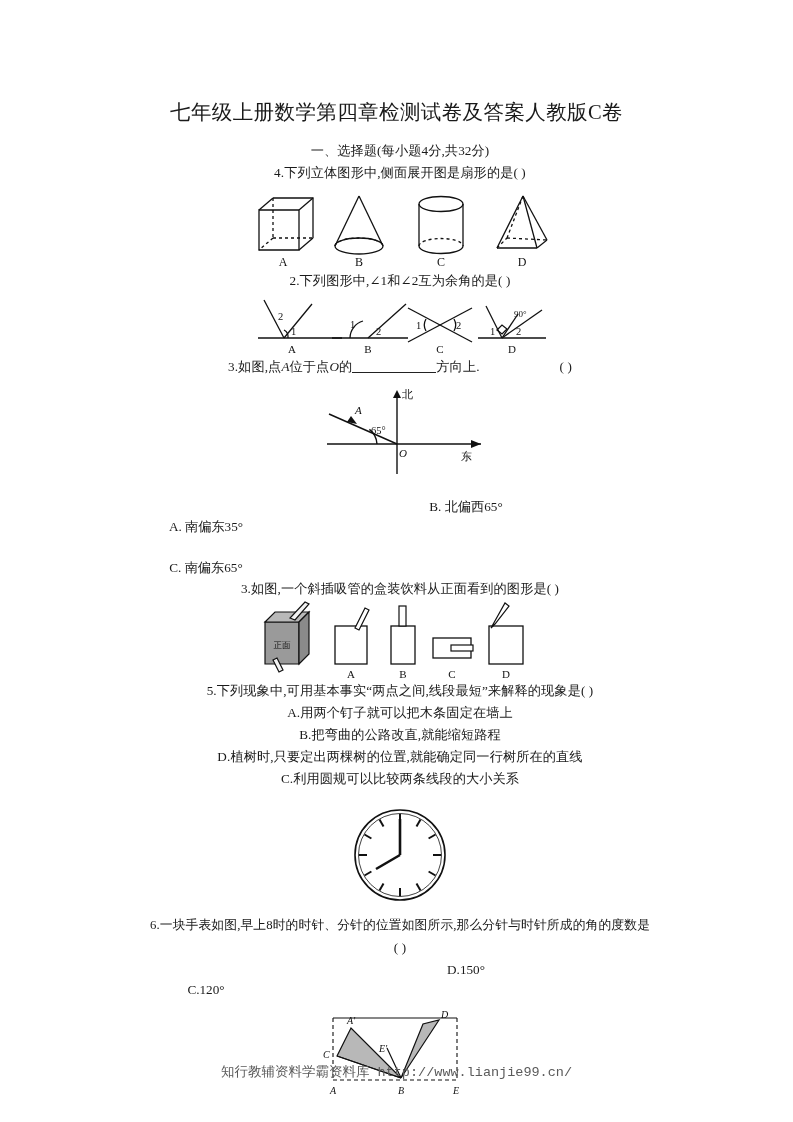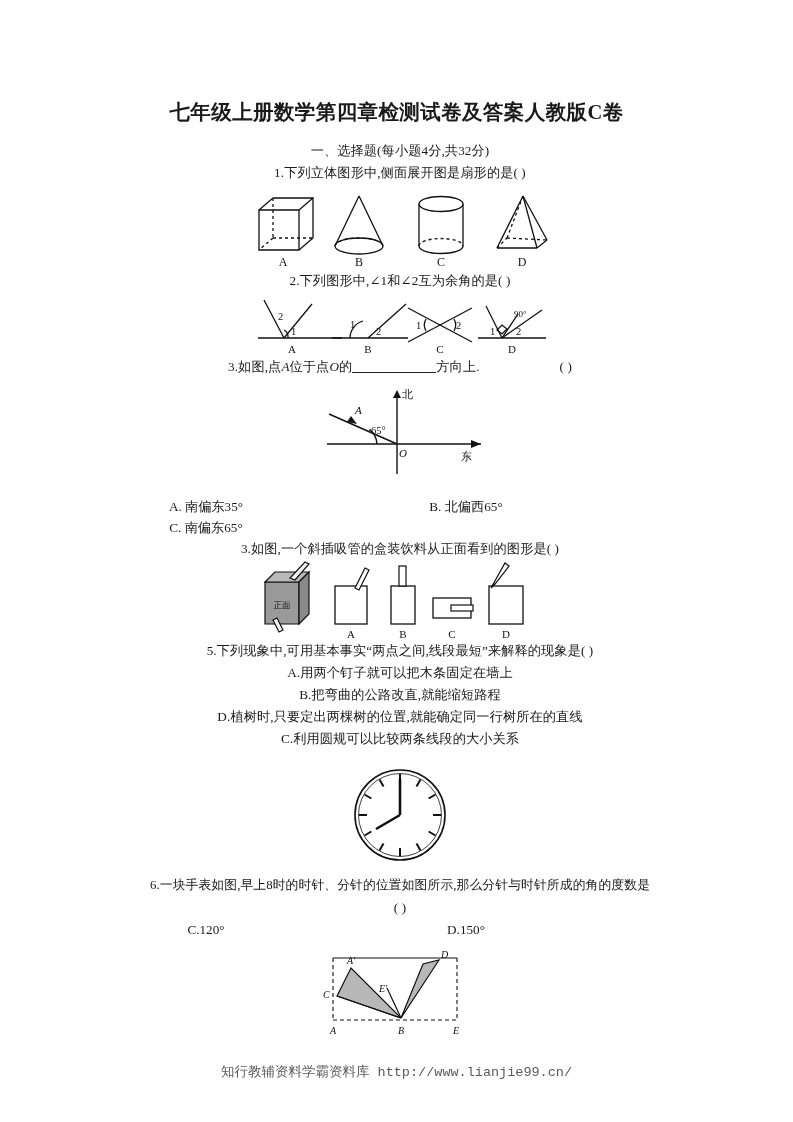--- a/index.html
+++ b/index.html
@@ -20,21 +20,21 @@
     left: 0; top: 0;
     width: 793px;
     height: 1122px;
   }
   .doc-title {
     position: absolute;
     left: 0; right: 0;
     top: 98px;
     text-align: center;
     font-size: 20.5px;
-    font-weight: bold;
+    font-weight: normal;
     letter-spacing: 0.4px;
     font-family: "Liberation Serif", "DejaVu Serif", serif;
   }
   .content {
     position: absolute;
     left: 140px;
     top: 140px;
     width: 520px;
     text-align: center;
   }
@@ -43,21 +43,21 @@
     line-height: 21px;
     margin: 0 0 1px 0;
     white-space: nowrap;
     letter-spacing: 0.1px;
   }
   .opts {
     display: flex;
     font-size: 13.2px;
     line-height: 21px;
   }
-  .opts .o1 { width: 132px; flex: 0 0 132px; }
+  .opts .o1 { width: 132px; flex: 0 0 132px; margin-top: 20px; }
   .opts .o2 { flex: 1 1 auto; }
   .it { font-style: italic; font-family: "Liberation Serif", serif; }
   .blank-ul {
     display: inline-block;
     width: 84px;
     border-bottom: 1px solid #222;
     vertical-align: -2px;
   }
   .figblock { position: relative; }
   .spacer { height: 8px; }
@@ -77,21 +77,21 @@
 <body>
 
 <div class="page">
 
   <div class="doc-title">七年级上册数学第四章检测试卷及答案人教版C卷</div>
 
   <div class="content">
 
     <p class="line">一、选择题(每小题4分,共32分)</p>
 
-    <p class="line">1.下列立体图形中,侧面展开图是扇形的是(        )</p>
+    <p class="line">4.下列立体图形中,侧面展开图是扇形的是(        )</p>
 
     <div class="figblock">
       <div class="figrow">
         <svg width="310" height="86" viewBox="0 0 310 86">
 
           <g stroke="#111" fill="none" stroke-width="1.3">
             <polygon points="14,26 54,26 54,66 14,66"></polygon>
             <line x1="14" y1="26" x2="28" y2="14"></line>
             <line x1="54" y1="26" x2="68" y2="14"></line>
             <line x1="54" y1="66" x2="68" y2="54"></line>

